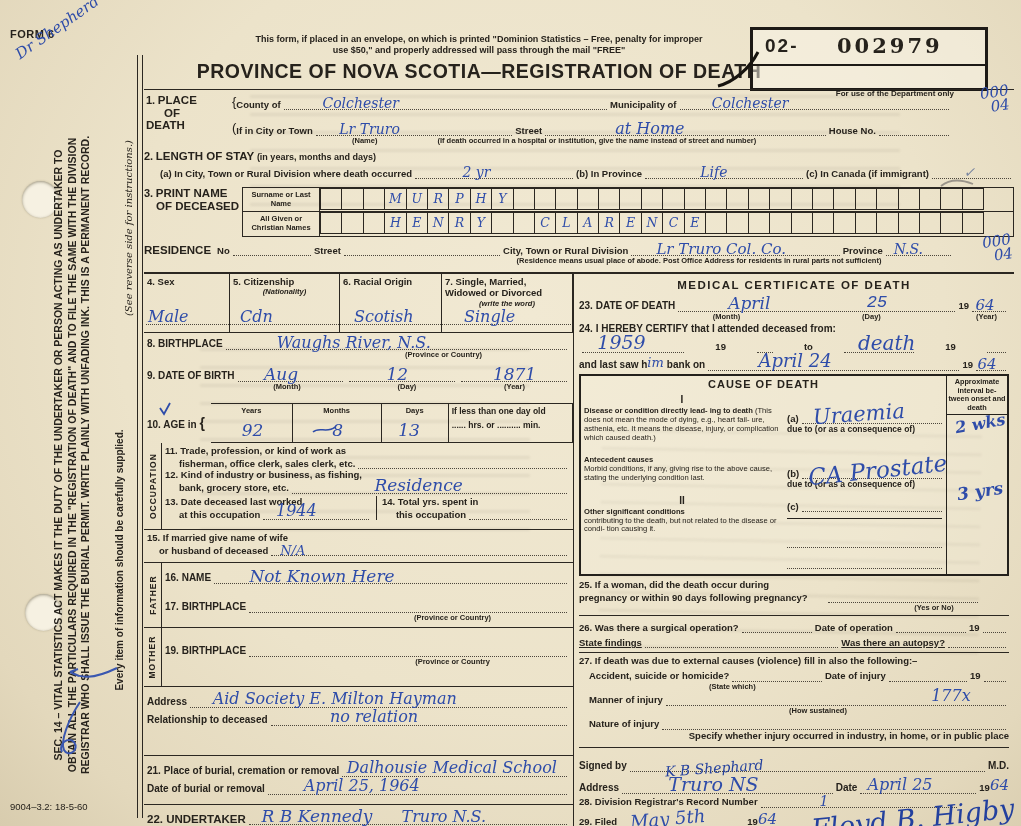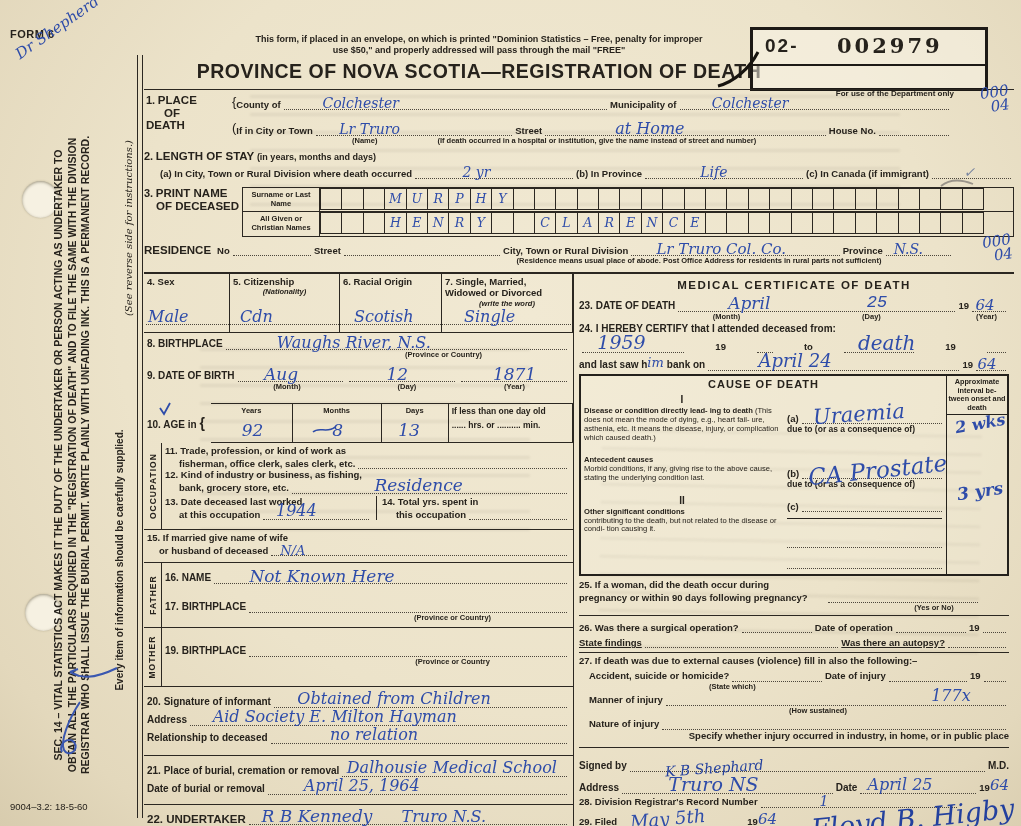--- a/index.html
+++ b/index.html
@@ -435,26 +435,20 @@
           <div class="grp">
             <div class="row" style="margin-top:14px;">
                 <b style="font-size:10px;">19. BIRTHPLACE</b>
               <span class="dl"></span>
               </div>
             <div class="sub" style="margin-left:170px;">(Province or Country</div>
           </div>
         </div>
 
         <div class="bb" style="padding:3px;height:62px;">
-          <div class="row" style="height:18px;">
-              <b style="font-size:10px;">20. Signature of informant</b>
-            <span class="dl">
-                <i class="hw" style="font-size:16px;left:8%;bottom:-1px;">Obtained from Children</i>
-              </span>
-            </div>
           <div class="row" style="height:18px;">
               <b style="font-size:10px;">Address</b>
             <span class="dl">
                 <i class="hw" style="font-size:16px;left:6%;bottom:-1px;">Aid Society E. Milton Hayman</i>
               </span>
             </div>
           <div class="row" style="height:18px;">
               <b style="font-size:10px;">Relationship to deceased</b>
             <span class="dl">
                 <i class="hw" style="font-size:16px;left:20%;bottom:-1px;">no relation</i>

